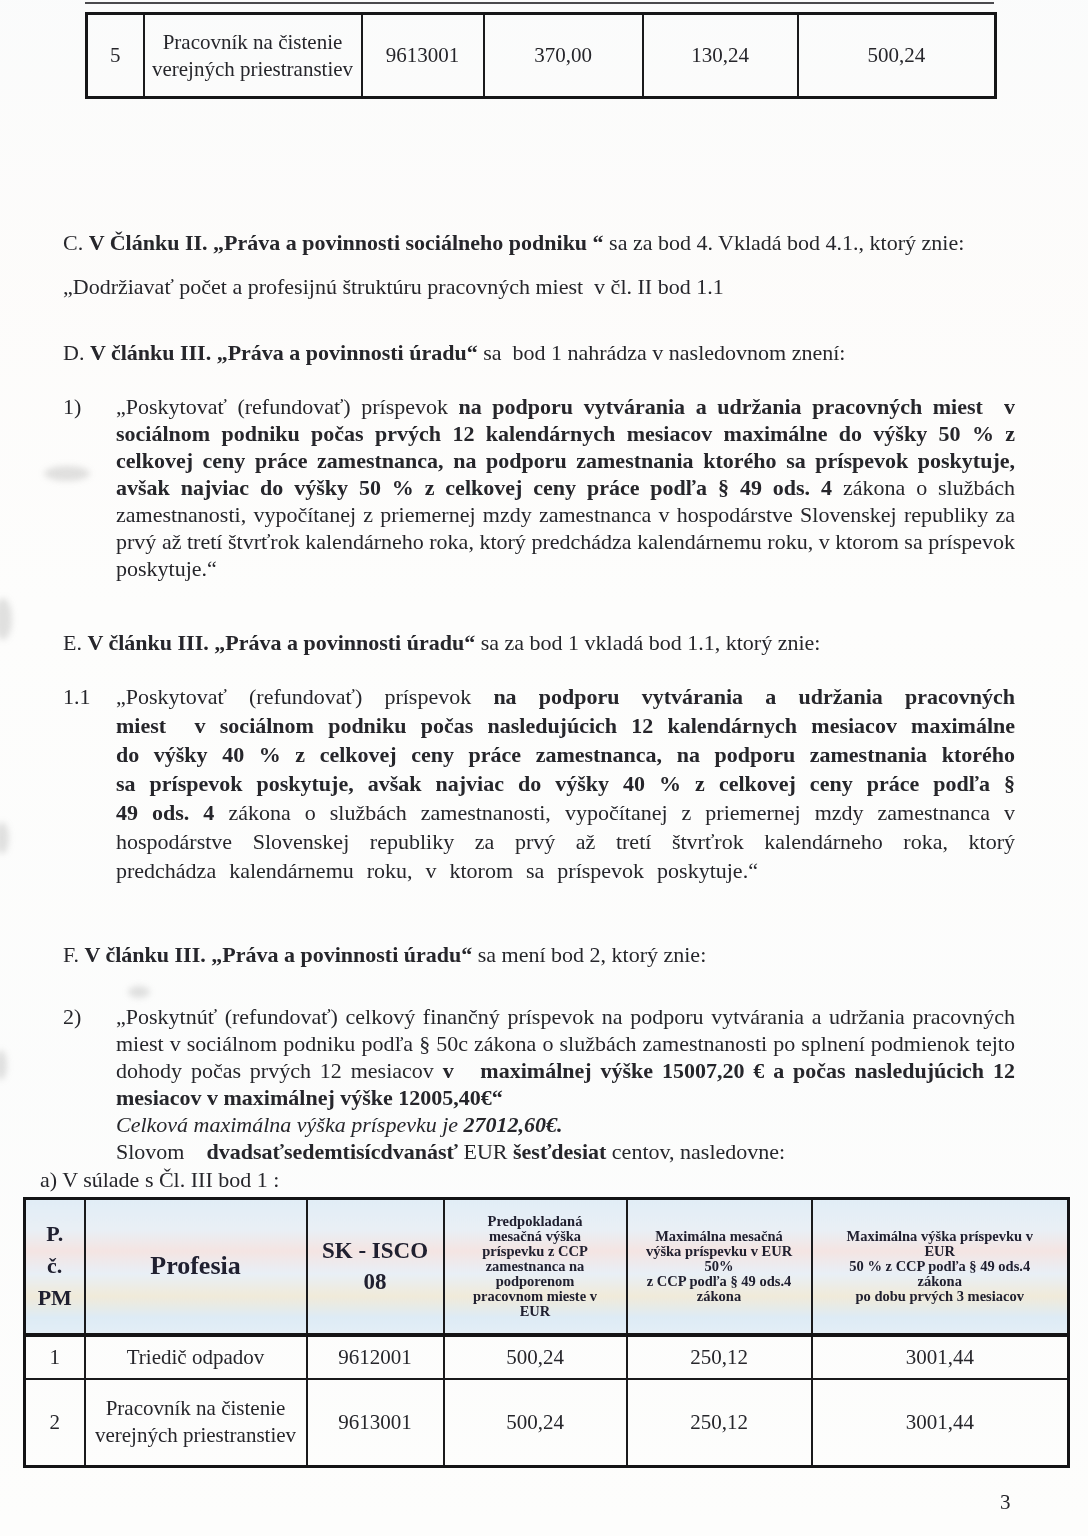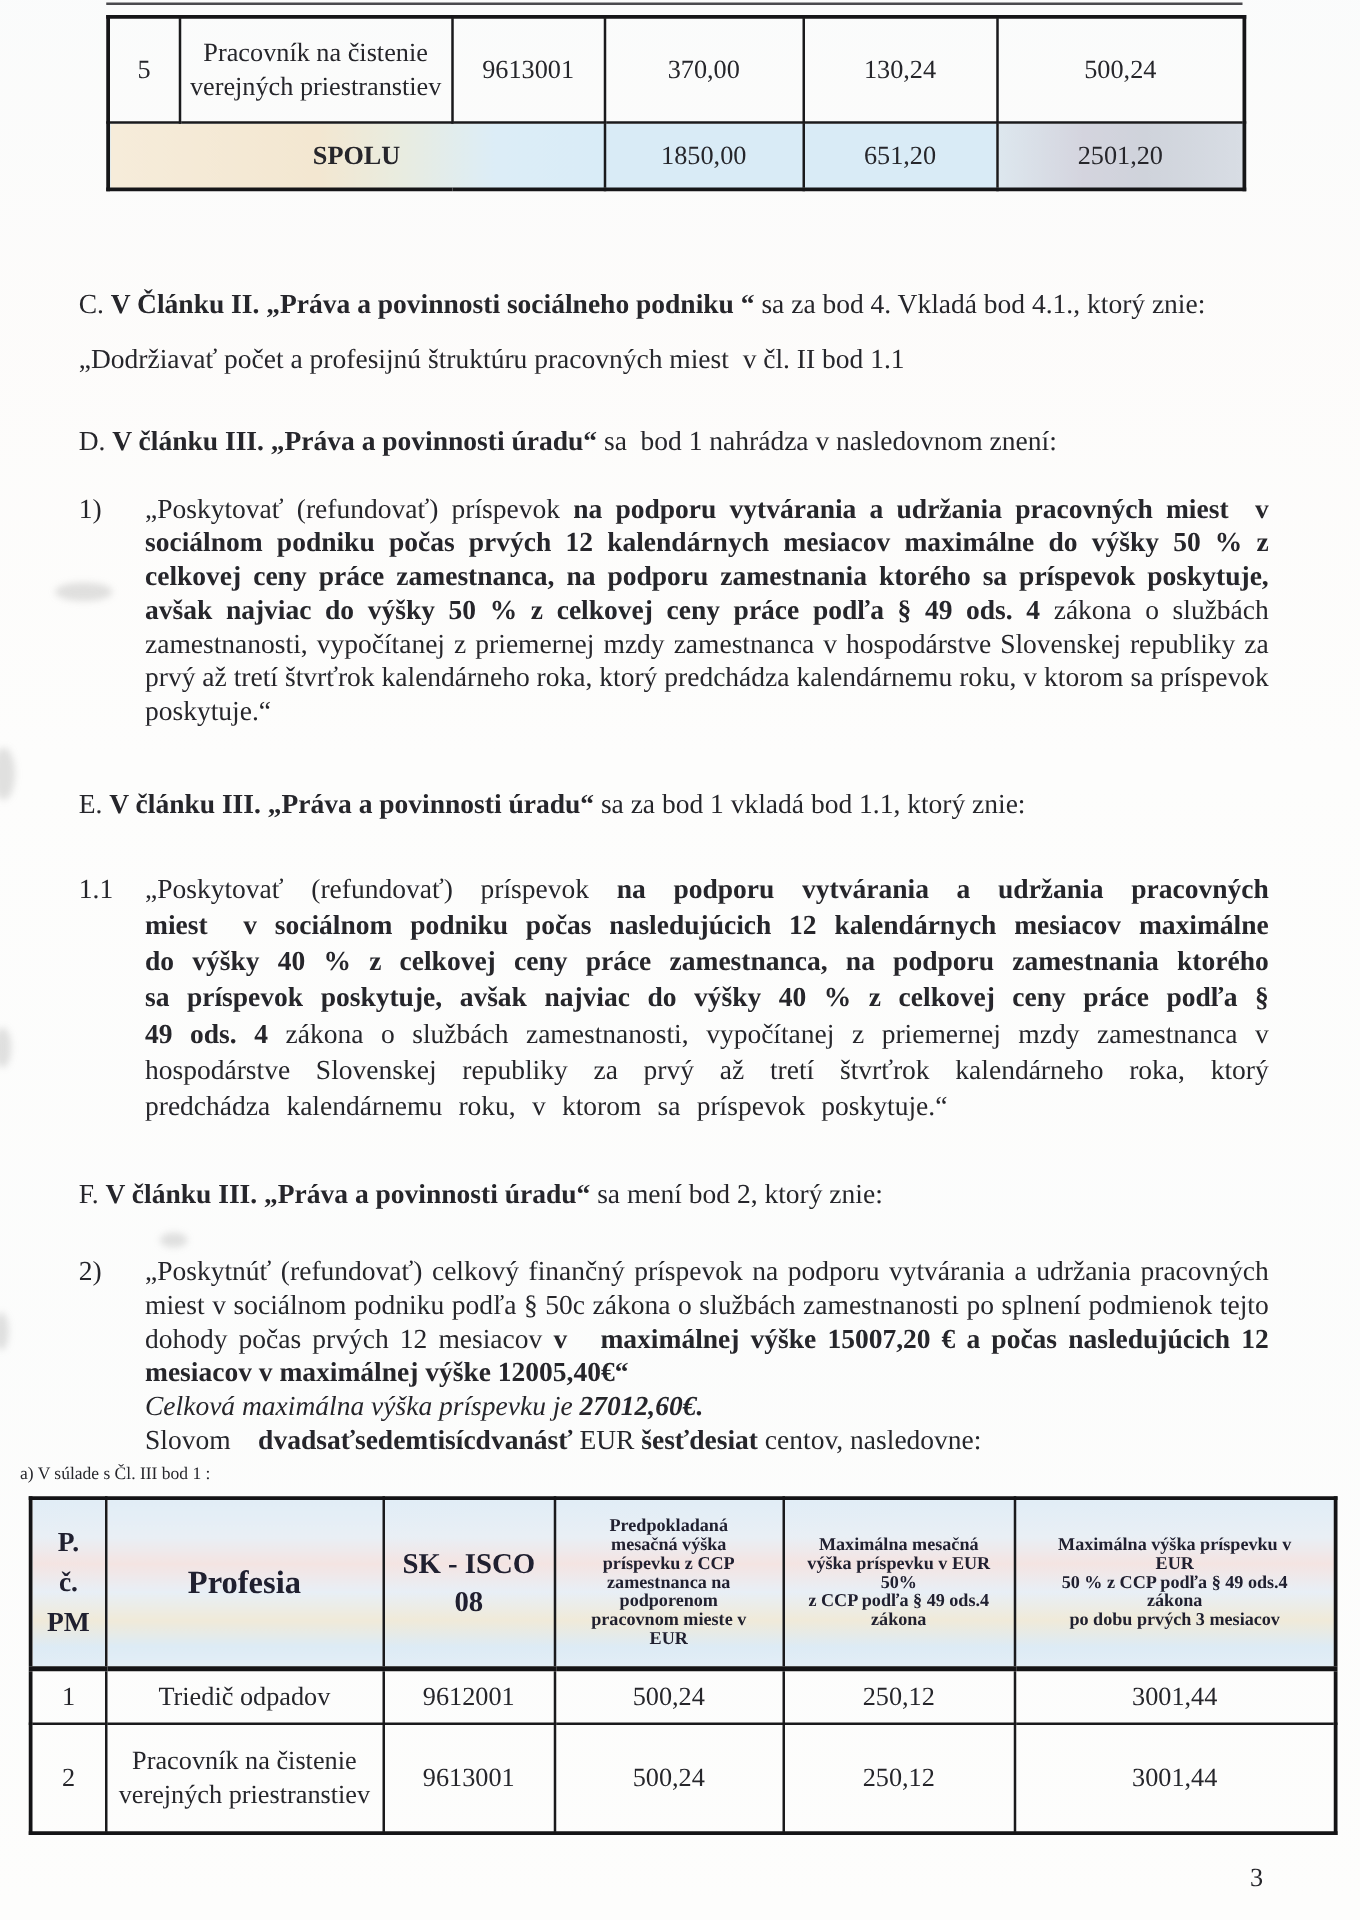--- a/index.html
+++ b/index.html
@@ -48,24 +48,24 @@
   .hdr-small{font-size:14.5px; line-height:15px;}
   .bottom-table .dr1{height:44px;}
   .bottom-table .dr2{height:88px;}
   .bottom-table .data-cell{font-size:21px; line-height:27px;}
 
   
   .heading{position:absolute; left:63px; width:952px; font-size:22px; line-height:29px;}
   .para{position:absolute; left:63px; width:952px;}
   .para .marker{position:absolute; left:0; top:0; font-size:22px; line-height:27px;}
   .para .ptext{margin-left:53px; text-align:justify; font-size:22px; line-height:27px;}
-  .lh29 .marker,.lh29 .ptext{line-height:29px;margin-top:14px;}
+  .lh29 .marker,.lh29 .ptext{line-height:29px;}
   .wide-just{word-spacing:0.34em;}
   .b{font-weight:bold;}
-  .a-line{position:absolute; left:16px; top:1166px; font-size:14px; line-height:28px;}
+  .a-line{position:absolute; left:40px; top:1166px; font-size:22px; line-height:28px;}
   .page-num{position:absolute; left:1000px; top:1490px; font-size:21px;}
 </style>
 </head>
 <body>
 
 <div class="page">
   <div class="scan-tint"></div>
 
   <div class="smudge" style="left:44px;top:466px;width:46px;height:15px;"></div>
   <div class="smudge" style="left:-6px;top:598px;width:18px;height:42px;"></div>
@@ -85,26 +85,20 @@
         <col style="width:198px">
     </colgroup>
     <tbody>
         <tr class="r1">
       <td>5</td>
       <td>Pracovník na čistenie verejných priestranstiev</td>
       <td>9613001</td>
       <td>370,00</td>
       <td>130,24</td>
       <td>500,24</td>
-    </tr>
-    <tr class="r2">
-      <td class="spolu-cell" colspan="3">SPOLU</td>
-      <td class="spolu-val">1850,00</td>
-      <td class="spolu-val">651,20</td>
-      <td class="spolu-val spolu-last">2501,20</td>
     </tr>
   </tbody>
     </table>
 
   <div class="heading" style="top:228px;"><span>C. </span><span class="b">V Článku II. „Práva a povinnosti sociálneho podniku “</span><span> sa za bod 4. Vkladá bod 4.1., ktorý znie:</span></div>
   <div class="heading" style="top:272px;"><span>„Dodržiavať počet a profesijnú štruktúru pracovných miest&nbsp; v čl. II bod 1.1</span></div>
 
   <div class="heading" style="top:338px;"><span>D. </span><span class="b">V článku III. „Práva a povinnosti úradu“</span><span> sa&nbsp; bod 1 nahrádza v nasledovnom znení:</span></div>
 
   <div class="para" style="top:393px;">

